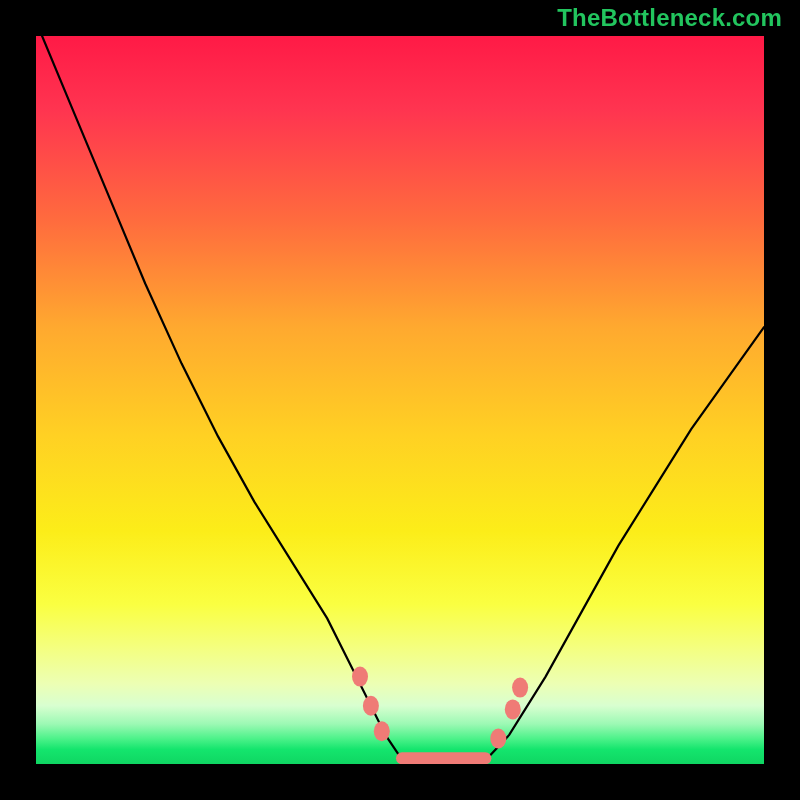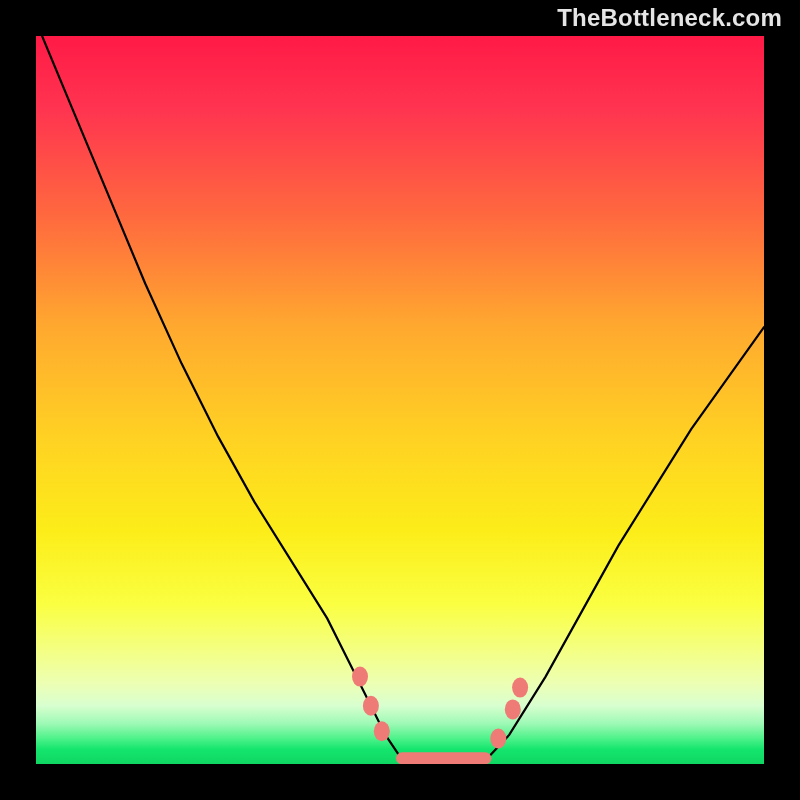--- a/index.html
+++ b/index.html
@@ -16,21 +16,21 @@
     height: 800px;
     background: #000;
   }
   .watermark {
     position: absolute;
     top: 4px;
     right: 18px;
     font-family: Arial, Helvetica, sans-serif;
     font-size: 24px;
     font-weight: 600;
-    color: #e5e5e5;
+    color: #22c55e;
     letter-spacing: 0.2px;
     z-index: 10;
   }
   .plot-area {
     position: absolute;
     left: 36px;
     top: 36px;
     width: 728px;
     height: 728px;
     overflow: hidden;

